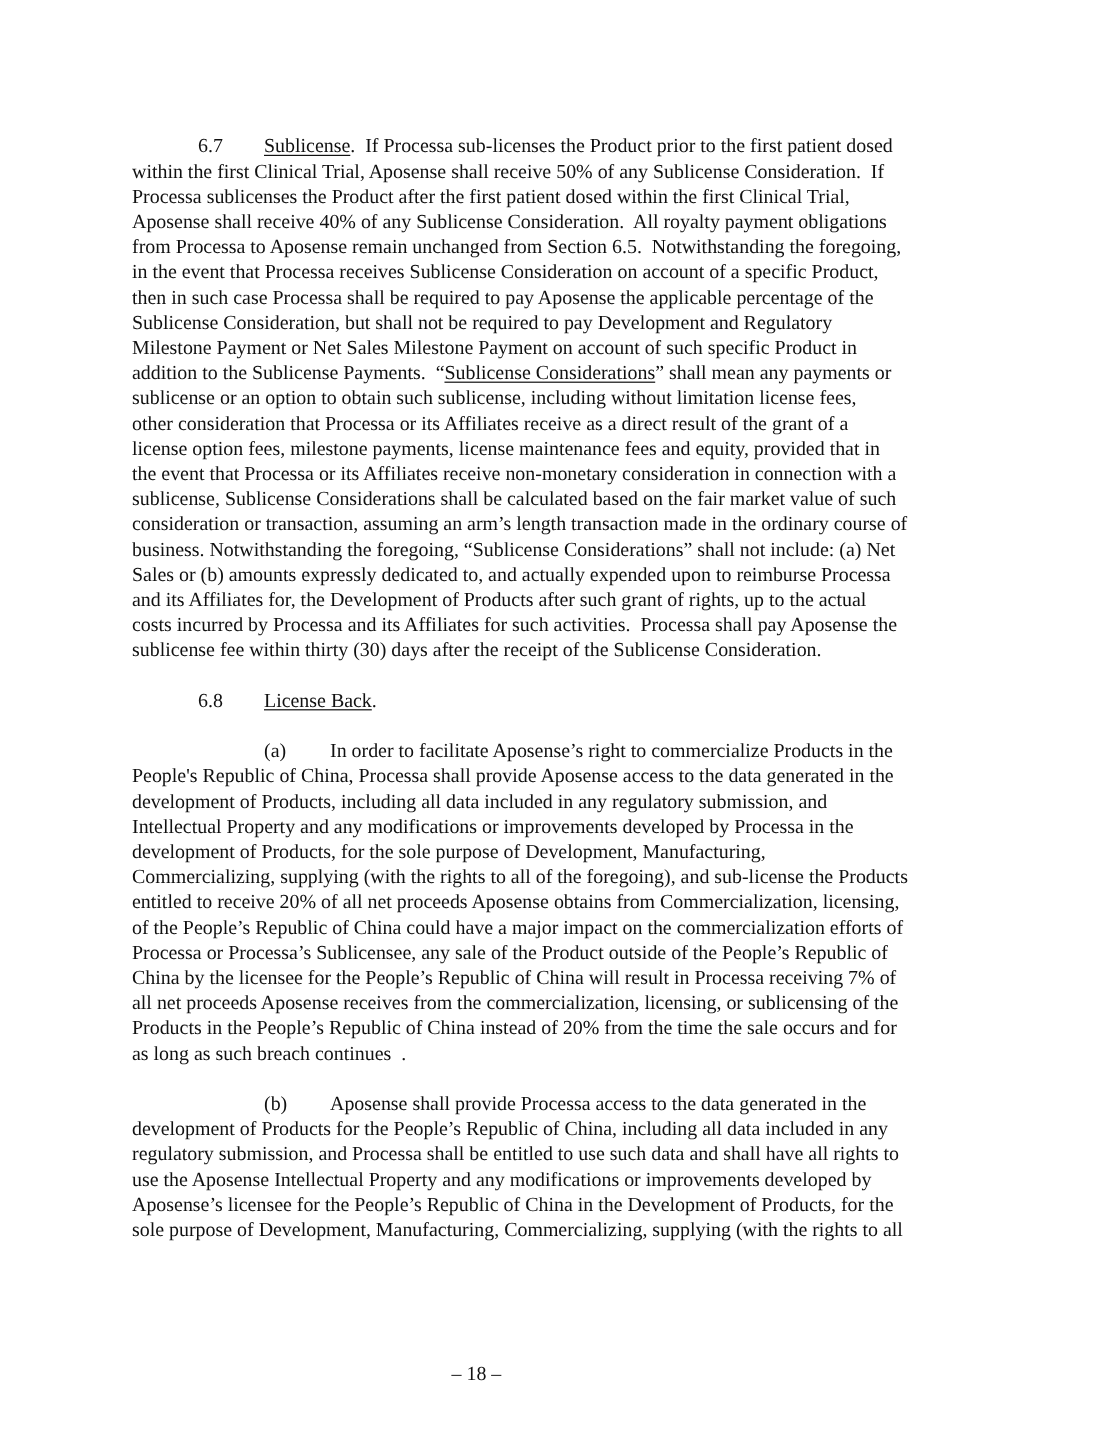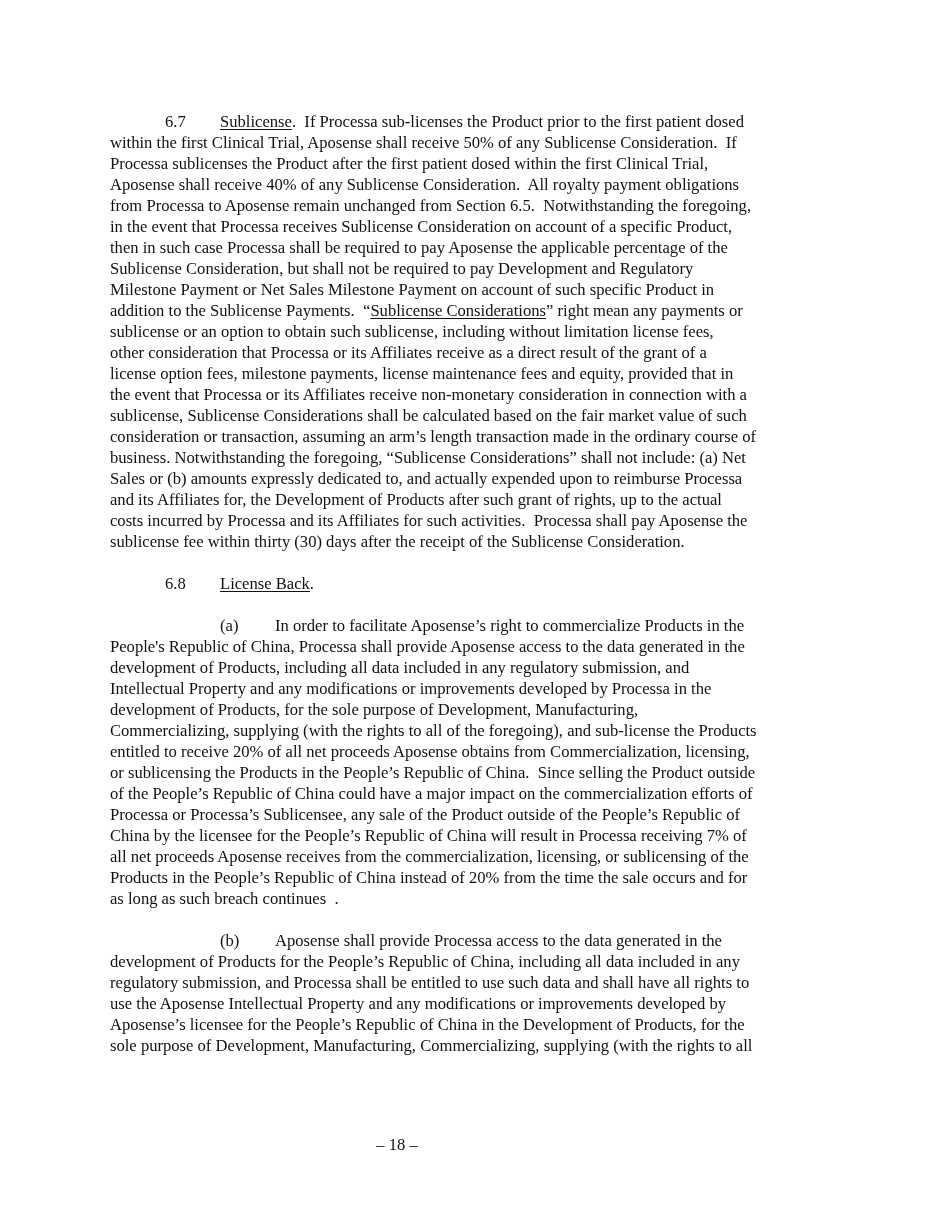--- a/index.html
+++ b/index.html
@@ -29,21 +29,21 @@
     <div id="s67-lines">
         <span class="line">within the first Clinical Trial, Aposense shall receive 50% of any Sublicense Consideration.  If</span>
         <span class="line">Processa sublicenses the Product after the first patient dosed within the first Clinical Trial,</span>
         <span class="line">Aposense shall receive 40% of any Sublicense Consideration.  All royalty payment obligations</span>
         <span class="line">from Processa to Aposense remain unchanged from Section 6.5.  Notwithstanding the foregoing,</span>
         <span class="line">in the event that Processa receives Sublicense Consideration on account of a specific Product,</span>
         <span class="line">then in such case Processa shall be required to pay Aposense the applicable percentage of the</span>
         <span class="line">Sublicense Consideration, but shall not be required to pay Development and Regulatory</span>
         <span class="line">Milestone Payment or Net Sales Milestone Payment on account of such specific Product in</span>
       </div>
-    <span class="line"><span>addition to the Sublicense Payments.  “</span><span class="u">Sublicense Considerations</span><span>” right mean any payments or</span></span>
+    <span class="line"><span>addition to the Sublicense Payments.  “</span><span class="u">Sublicense Considerations</span><span>” shall mean any payments or</span></span>
     <div id="s67-lines2">
         <span class="line">sublicense or an option to obtain such sublicense, including without limitation license fees,</span>
         <span class="line">other consideration that Processa or its Affiliates receive as a direct result of the grant of a</span>
         <span class="line">license option fees, milestone payments, license maintenance fees and equity, provided that in</span>
         <span class="line">the event that Processa or its Affiliates receive non-monetary consideration in connection with a</span>
         <span class="line">sublicense, Sublicense Considerations shall be calculated based on the fair market value of such</span>
         <span class="line">consideration or transaction, assuming an arm’s length transaction made in the ordinary course of</span>
         <span class="line">business. Notwithstanding the foregoing, “Sublicense Considerations” shall not include: (a) Net</span>
         <span class="line">Sales or (b) amounts expressly dedicated to, and actually expended upon to reimburse Processa</span>
         <span class="line">and its Affiliates for, the Development of Products after such grant of rights, up to the actual</span>
@@ -61,21 +61,20 @@
 
     <div>
       <span class="line ind2"><span class="tab" style="width:55px">(a)</span><span>In order to facilitate Aposense’s right to commercialize Products in the</span></span>
       <div id="a-lines">
           <span class="line">People's Republic of China, Processa shall provide Aposense access to the data generated in the</span>
           <span class="line">development of Products, including all data included in any regulatory submission, and</span>
           <span class="line">Intellectual Property and any modifications or improvements developed by Processa in the</span>
           <span class="line">development of Products, for the sole purpose of Development, Manufacturing,</span>
           <span class="line">Commercializing, supplying (with the rights to all of the foregoing), and sub-license the Products</span>
           <span class="line">entitled to receive 20% of all net proceeds Aposense obtains from Commercialization, licensing,</span>
-          <span class="line">or sublicensing the Products in the People’s Republic of China.  Since selling the Product outside</span>
           <span class="line">of the People’s Republic of China could have a major impact on the commercialization efforts of</span>
           <span class="line">Processa or Processa’s Sublicensee, any sale of the Product outside of the People’s Republic of</span>
           <span class="line">China by the licensee for the People’s Republic of China will result in Processa receiving 7% of</span>
           <span class="line">all net proceeds Aposense receives from the commercialization, licensing, or sublicensing of the</span>
           <span class="line">Products in the People’s Republic of China instead of 20% from the time the sale occurs and for</span>
           <span class="line">as long as such breach continues  .</span>
         </div>
     </div>
 
     <div class="gap"></div>

